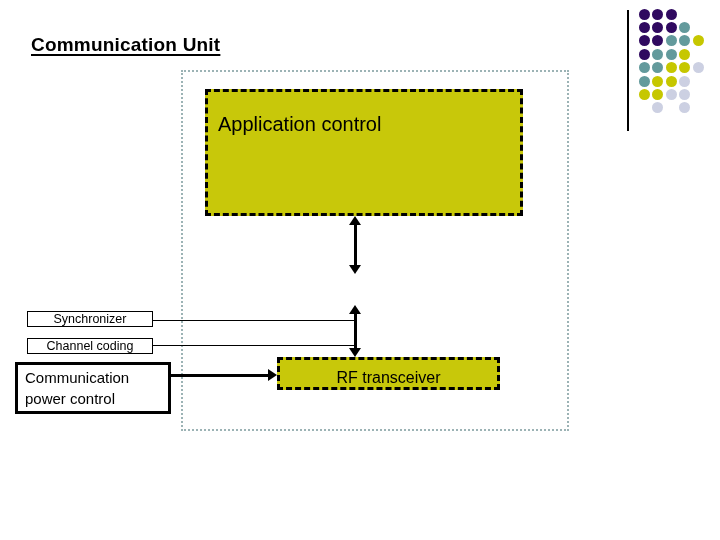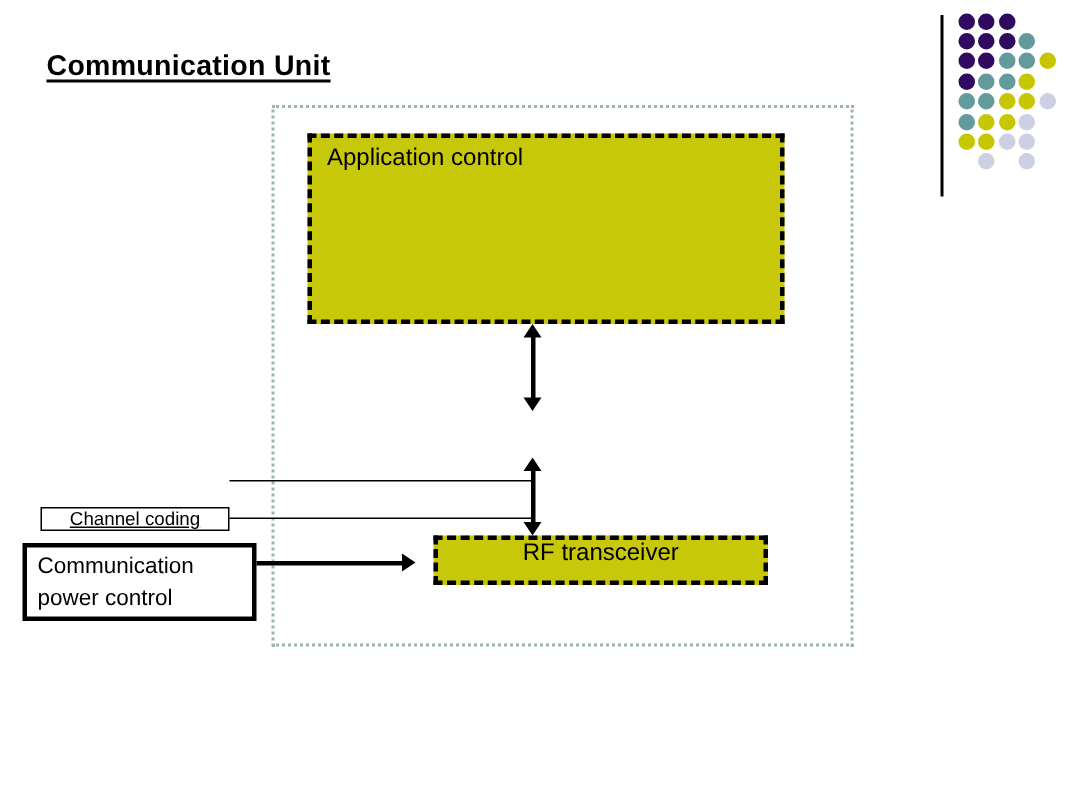--- a/index.html
+++ b/index.html
@@ -20,46 +20,46 @@
     position:absolute;left:181px;top:70px;width:388px;height:361px;
     border:2px dotted var(--frame-border,#9cb3b5);box-sizing:border-box;
   }
 
   .box-dashed{
     position:absolute;background:var(--box-fill,#c8c80a);
     border:3px dashed #000;box-sizing:border-box;
   }
   .app-control{left:205px;top:89px;width:318px;height:127px;}
   .app-control .app-label{
-    position:absolute;left:10px;top:5px;font-size:16px;white-space:nowrap;
+    position:absolute;left:10px;top:21px;font-size:20px;white-space:nowrap;
   }
   .mac-box{
     position:absolute;left:47px;top:27px;width:240px;height:86px;
     background:var(--mac-fill,#d9d9e8);border:1px solid #000;box-sizing:border-box;
     display:flex;flex-direction:column;justify-content:center;align-items:center;
     font-size:13.5px;line-height:20px;text-align:center;
   }
 
   .protocol-box{
     left:253px;top:275px;width:206px;height:30px;
     display:flex;align-items:center;justify-content:center;
     font-size:16px;white-space:nowrap;
   }
   .rf-box{
     left:277px;top:357px;width:223px;height:33px;
-    display:flex;align-items:flex-start;justify-content:center;
-    font-size:16px;white-space:nowrap;margin-left:12px;
+    display:flex;align-items:flex-end;justify-content:center;
+    font-size:16px;white-space:nowrap;
   }
 
   .plain-box{
     position:absolute;background:#fff;border:1px solid #000;box-sizing:border-box;
     text-align:center;font-size:12.5px;
   }
   .sync-box{left:27px;top:311px;width:126px;height:16px;line-height:14px;}
-  .coding-box{left:27px;top:338px;width:126px;height:16px;line-height:14px;text-decoration:underline;}
+  .coding-box{left:27px;top:338px;width:126px;height:16px;line-height:14px;}
   .tpc-box{
     position:absolute;left:15px;top:362px;width:156px;height:52px;
     background:#fff;border:3px solid #000;box-sizing:border-box;
     font-size:15px;line-height:21px;padding:2px 0 0 7px;
   }
 
   .hline{position:absolute;height:1px;background:#000;}
   .line-sync{left:153px;top:320px;width:202px;}
   .line-coding{left:153px;top:345px;width:202px;}
 
@@ -104,20 +104,23 @@
   <div class="varrow arrow-protocol-rf">
     <div class="head-up"></div>
     <div class="shaft"></div>
     <div class="head-down"></div>
   </div>
 
   <div class="box-dashed rf-box">
     <span>RF transceiver</span>
   </div>
 
+  <div class="plain-box sync-box">
+    <span>Synchronizer</span>
+  </div>
   <div class="hline line-sync"></div>
 
   <div class="plain-box coding-box">
     <span>Channel coding</span>
   </div>
   <div class="hline line-coding"></div>
 
   <div class="tpc-box">
     <span>Communication power control</span>
   </div>

